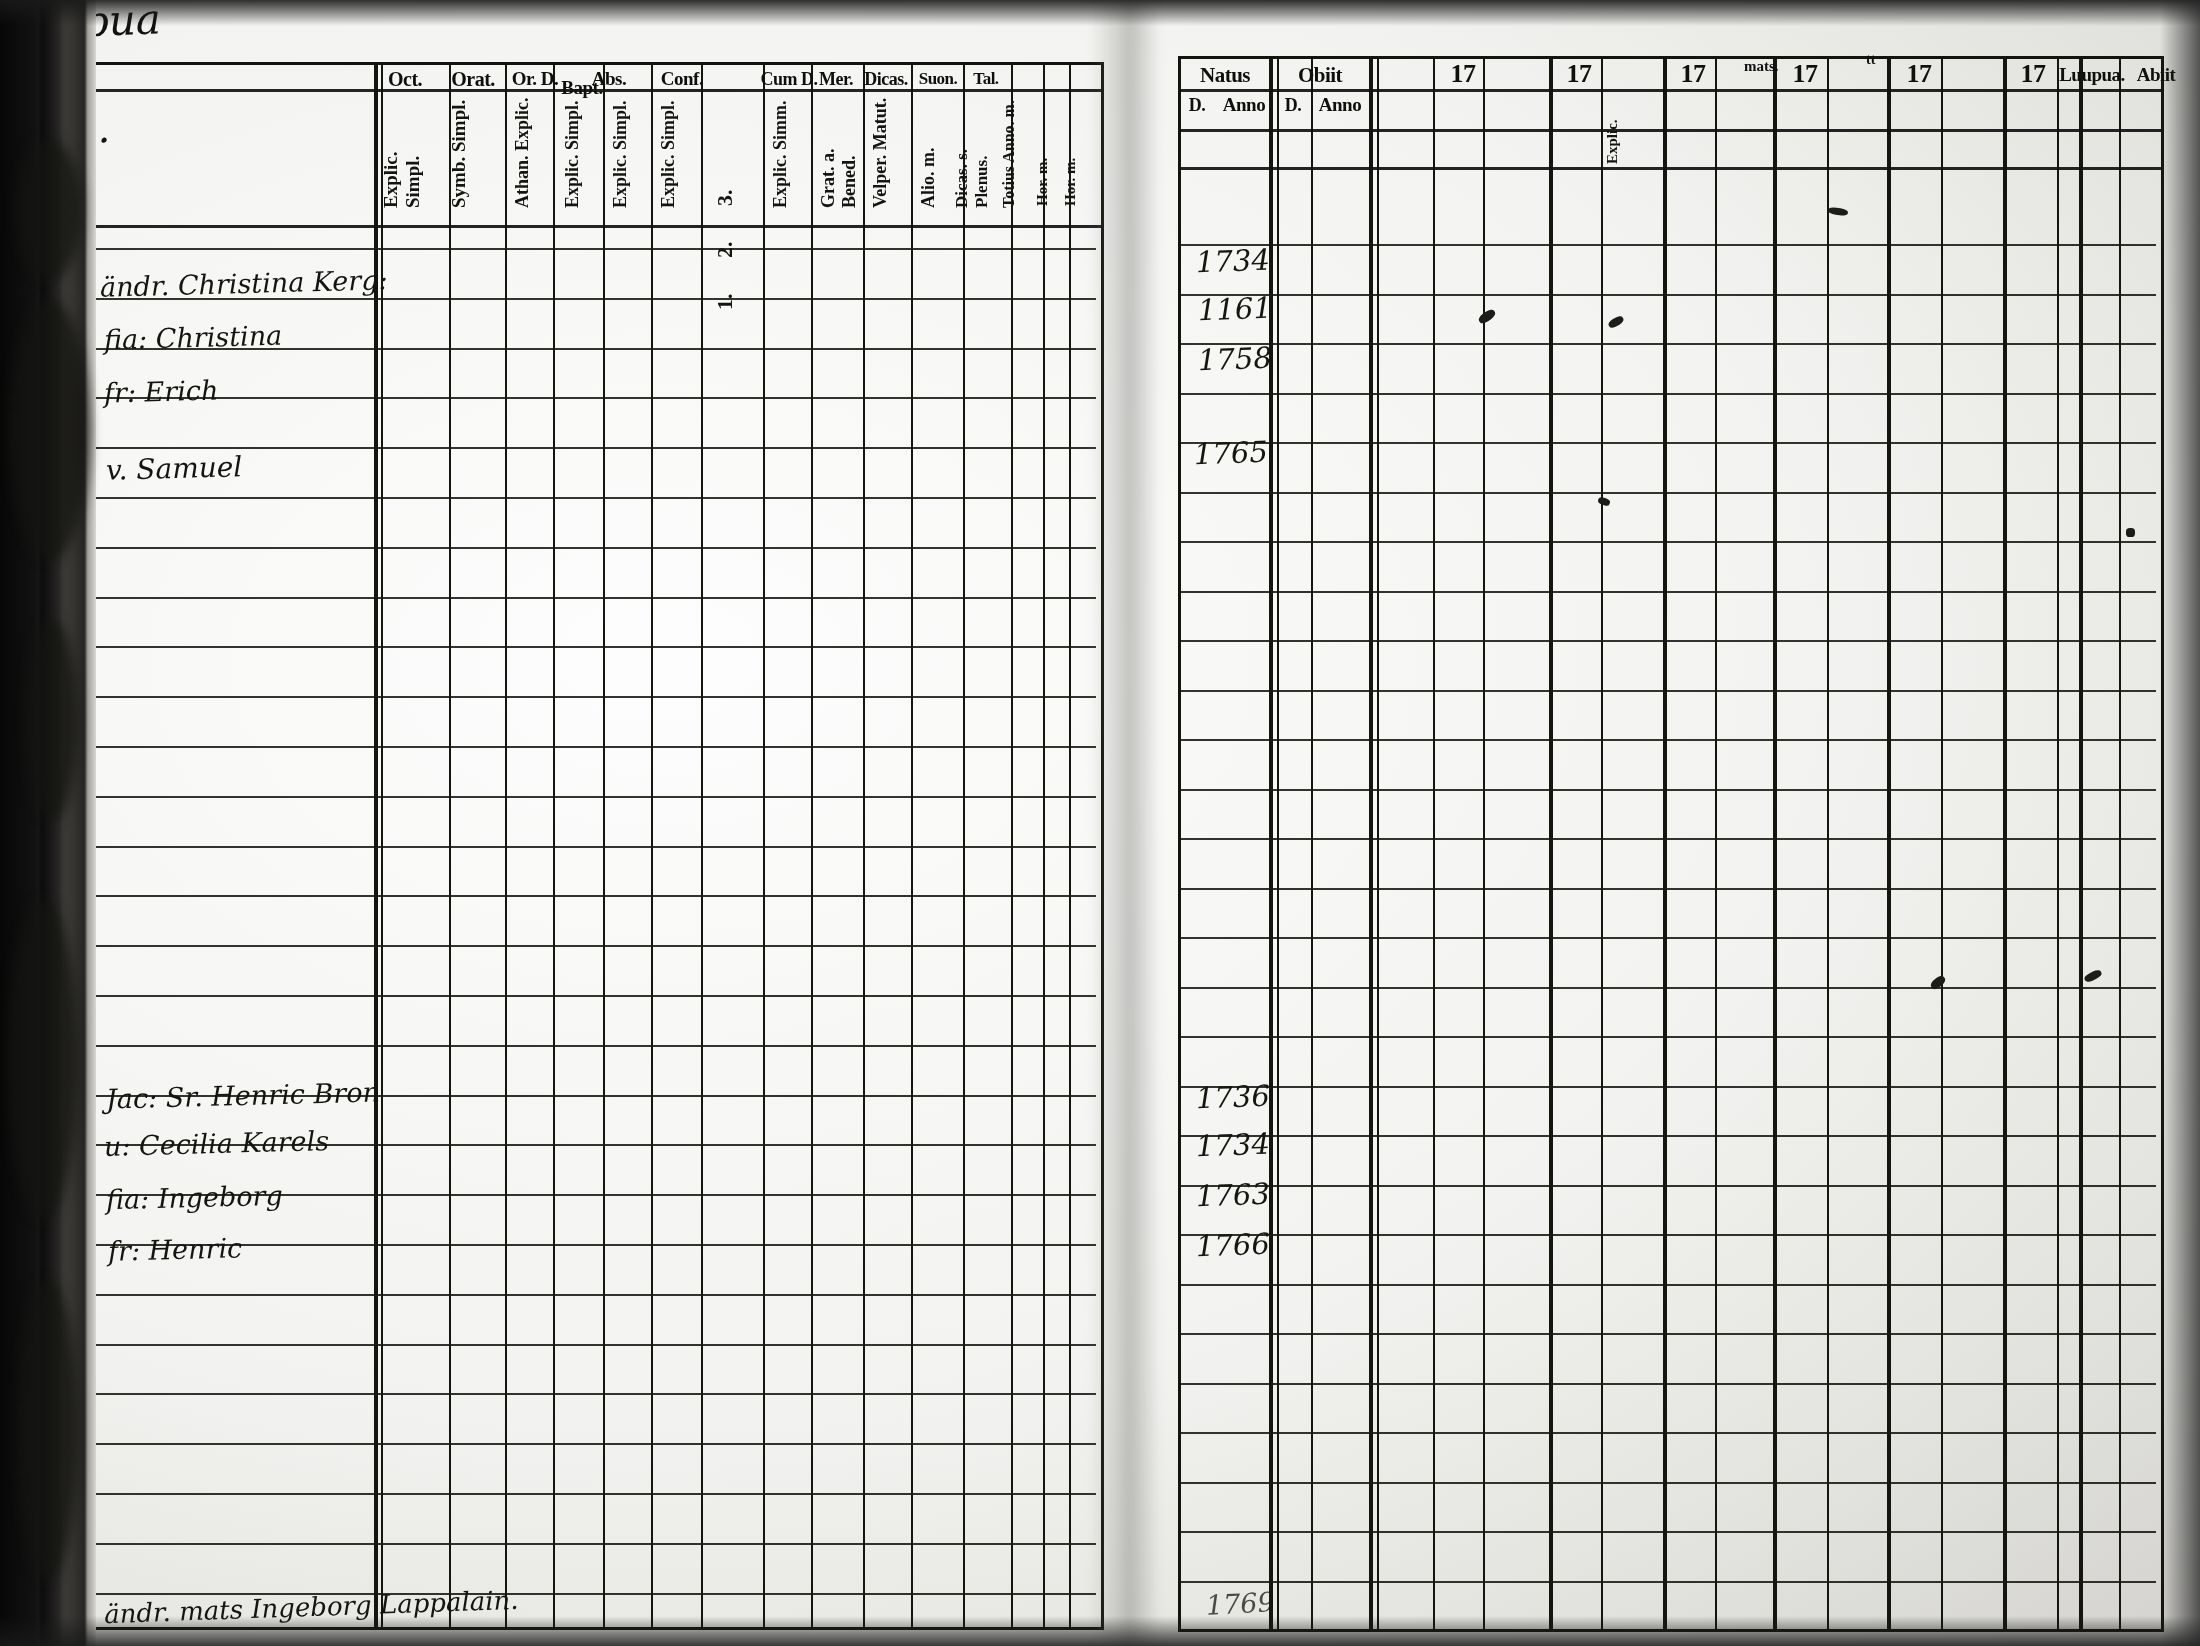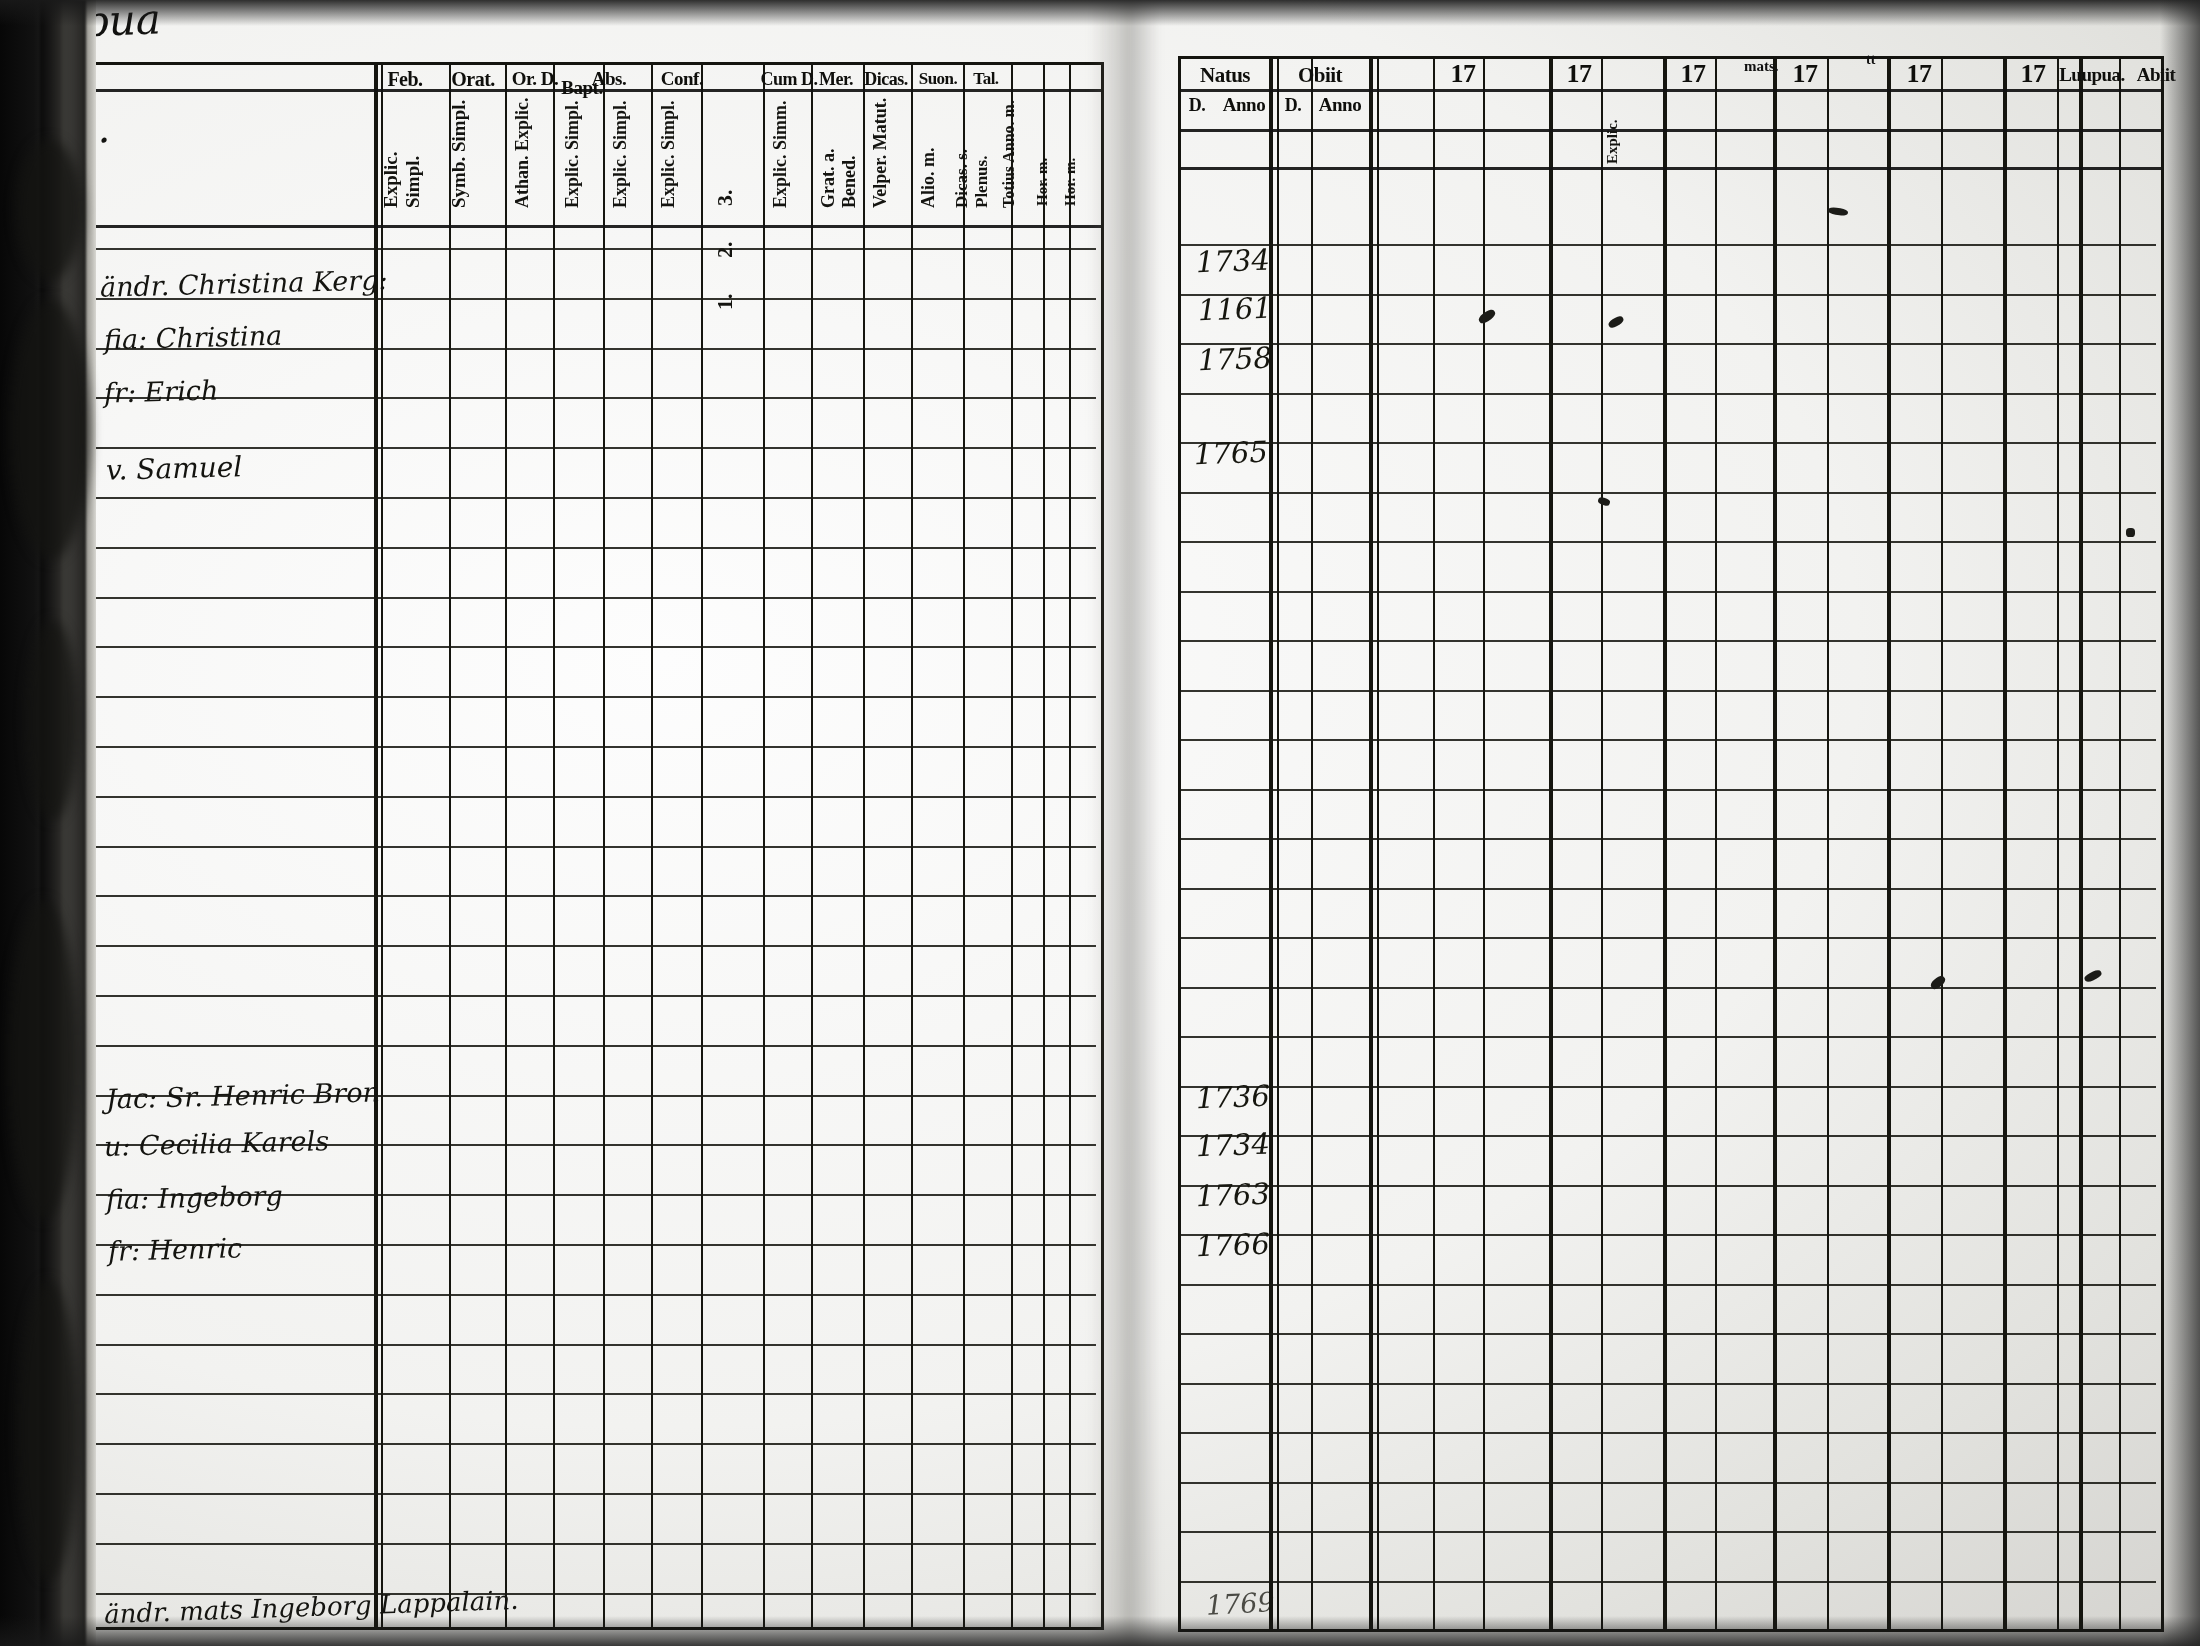--- a/index.html
+++ b/index.html
@@ -113,21 +113,21 @@
     <div class="vline" style="left:820px;"></div>
     <div class="vline" style="left:872px;"></div>
     <div class="vline" style="left:920px;"></div>
     <div class="vline" style="left:952px;"></div>
     <div class="vline" style="left:978px;"></div>
 
     <div class="hline thick" style="top:24px;"></div>
     <div class="hline thick" style="top:160px;"></div>
   </div>
 
-  <div class="hdr-cell" style="left:372px;top:66px;width:66px;height:26px;font-size:20px;">Feb.</div>
+  <div class="hdr-cell" style="left:372px;top:66px;width:66px;height:26px;font-size:20px;">Oct.</div>
   <div class="hdr-cell" style="left:440px;top:66px;width:66px;height:26px;font-size:20px;">Orat.</div>
   <div class="hdr-cell" style="left:508px;top:66px;width:54px;height:26px;font-size:19px;">Or. D.</div>
   <div class="hdr-cell" style="left:556px;top:66px;width:52px;height:44px;font-size:19px;">Bapt.</div>
   <div class="hdr-cell" style="left:584px;top:66px;width:50px;height:26px;font-size:19px;">Abs.</div>
   <div class="hdr-cell" style="left:652px;top:66px;width:60px;height:26px;font-size:19px;">Conf.</div>
   <div class="hdr-cell" style="left:760px;top:66px;width:58px;height:26px;font-size:18px;">Cum D.</div>
   <div class="hdr-cell" style="left:810px;top:66px;width:52px;height:26px;font-size:18px;">Mer.</div>
   <div class="hdr-cell" style="left:858px;top:66px;width:56px;height:26px;font-size:18px;">Dicas.</div>
   <div class="hdr-cell" style="left:910px;top:66px;width:56px;height:26px;font-size:17px;">Suon.</div>
   <div class="hdr-cell" style="left:962px;top:66px;width:48px;height:26px;font-size:17px;">Tal.</div>

